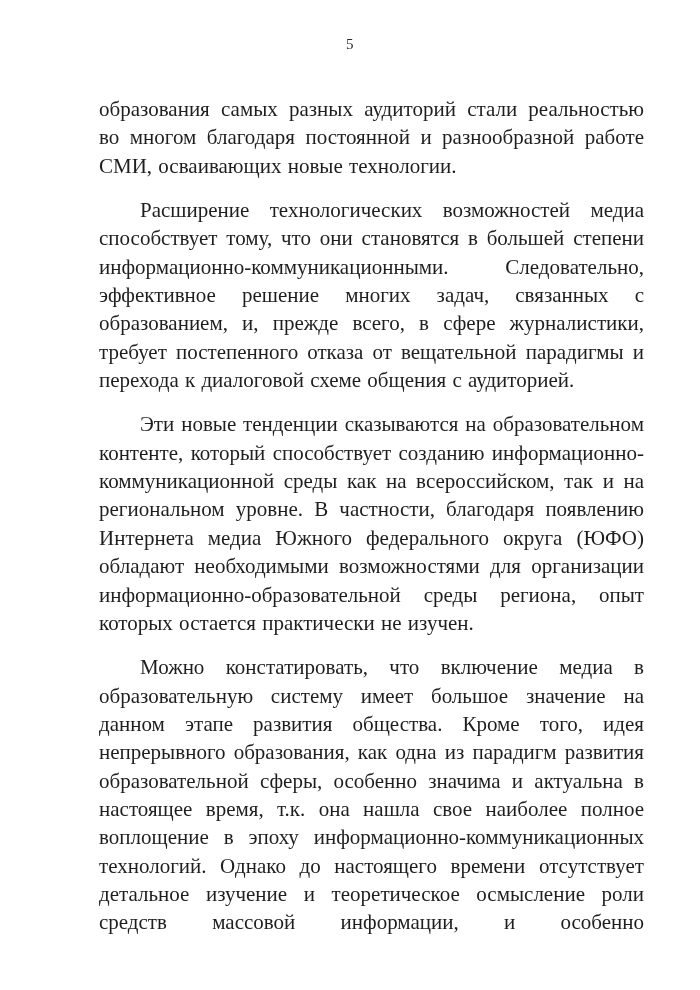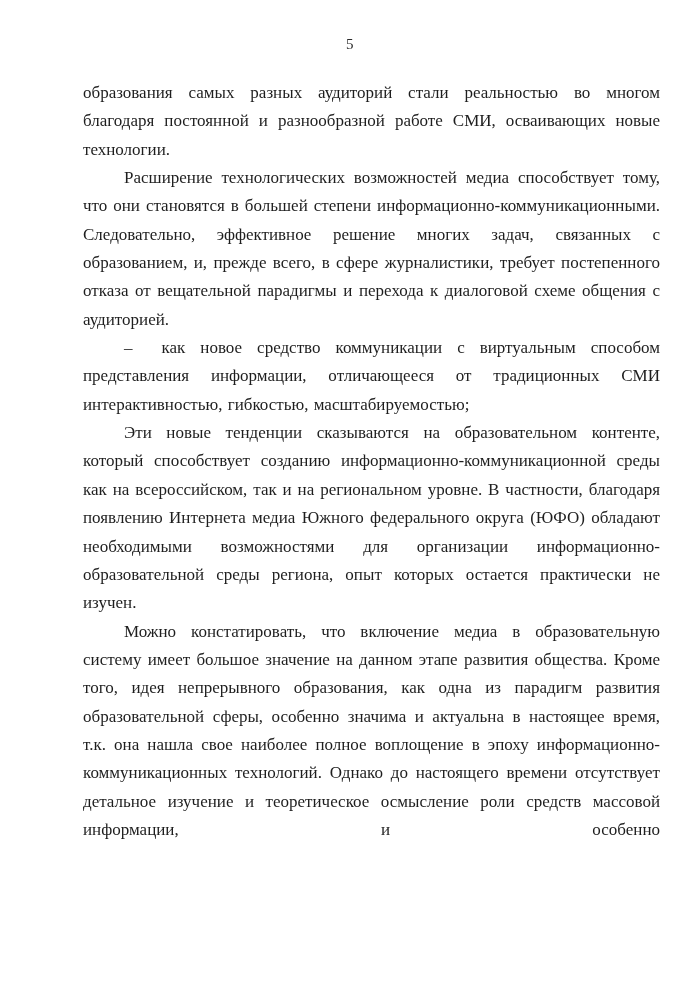--- a/index.html
+++ b/index.html
@@ -26,22 +26,22 @@
     letter-spacing: 0.5px;
     color: #2a2a2a;
   }
   .content {
     position: absolute;
     top: 79px;
     left: 83px;
     width: 577px;
   }
   .para {
-    margin: 0;
-    font-size: 17px;
+    margin: 16px;
+    font-size: 21px;
     line-height: 28.35px;
     text-align: justify;
     text-align-last: left;
     word-spacing: 1px;
   }
   .para.indent {
     text-indent: 41px;
   }
   .para.cont {
     
@@ -58,21 +58,20 @@
 
   <div class="page-number">5</div>
 
   <div class="content">
 
     <p class="para">образования самых разных аудиторий стали реальностью во многом благодаря постоянной и разнообразной работе СМИ, осваивающих новые технологии.</p>
 
     <p class="para indent">Расширение технологических возможностей медиа способствует тому, что они становятся в большей степени информационно-коммуникационными. Следовательно, эффективное решение многих задач, связанных с образованием, и, прежде всего, в сфере журналистики, требует постепенного отказа от вещательной парадигмы и перехода к диалоговой схеме общения с аудиторией.</p>
 
 
-    <p class="para indent bullet"><span class="dash">–</span><span>как новое средство коммуникации с виртуальным способом представления информации, отличающееся от традиционных СМИ интерактивностью, гибкостью, масштабируемостью;</span></p>
 
 
     <p class="para indent">Эти новые тенденции сказываются на образовательном контенте, который способствует созданию информационно-коммуникационной среды как на всероссийском, так и на региональном уровне. В частности, благодаря появлению Интернета медиа Южного федерального округа (ЮФО) обладают необходимыми возможностями для организации информационно-образовательной среды региона, опыт которых остается практически не изучен.</p>
 
     <p class="para indent cont">Можно констатировать, что включение медиа в образовательную систему имеет  большое значение на данном этапе развития общества. Кроме того, идея непрерывного образования, как одна из парадигм развития образовательной сферы, особенно значима и актуальна в настоящее время, т.к. она нашла свое наиболее полное воплощение в эпоху информационно-коммуникационных технологий. Однако до настоящего времени отсутствует детальное изучение и теоретическое осмысление роли средств массовой информации, и особенно</p>
 
   </div>
 </div>
 
 </body></html>

